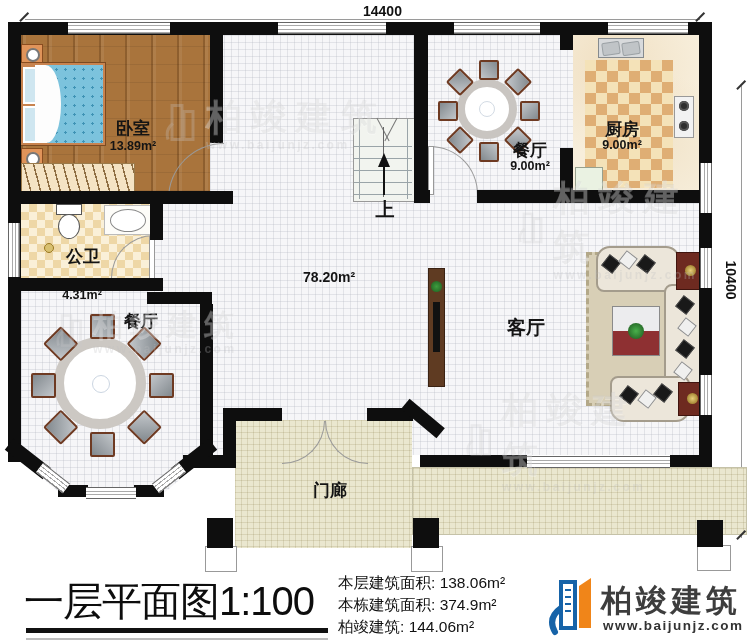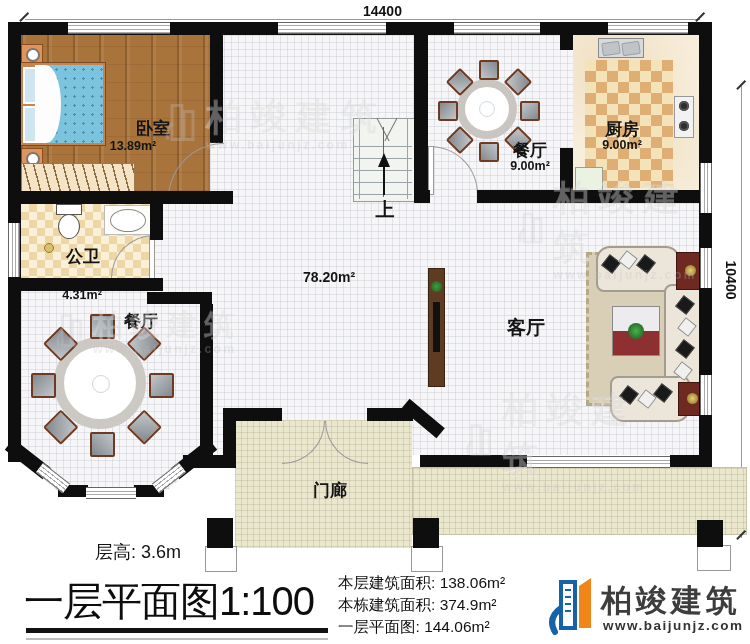--- a/index.html
+++ b/index.html
@@ -216,21 +216,21 @@
   <div class="abs winv" style="left:700px;top:375px;width:10px;height:40px;z-index:6;"></div>
   <div class="abs winh" style="left:527px;top:456px;width:143px;height:10px;z-index:6;"></div>
 
   <div class="abs" style="left:205px;top:546px;width:30px;height:24px;background:#fff;border:1px solid #999;z-index:4;"></div>
   <div class="abs" style="left:411px;top:546px;width:30px;height:24px;background:#fff;border:1px solid #999;z-index:4;"></div>
   <div class="abs" style="left:697px;top:545px;width:32px;height:24px;background:#fff;border:1px solid #999;z-index:4;"></div>
   <div class="abs wall" style="left:207px;top:518px;width:26px;height:30px;z-index:5;"></div>
   <div class="abs wall" style="left:413px;top:518px;width:26px;height:30px;z-index:5;"></div>
   <div class="abs wall" style="left:697px;top:520px;width:26px;height:27px;z-index:5;"></div>
 
-  <div class="rlabel" style="left:133px;top:128px;margin-left:20px;">卧室</div>
+  <div class="rlabel" style="left:133px;top:128px;">卧室</div>
   <div class="rarea" style="left:133px;top:146px;">13.89m²</div>
   <div class="rlabel" style="left:83px;top:256px;font-family:Liberation Serif, serif;">公卫</div>
   <div class="rarea" style="left:82px;top:272px;margin-top:23px;">4.31m²</div>
   <div class="rlabel" style="left:530px;top:150px;">餐厅</div>
   <div class="rarea" style="left:530px;top:166px;">9.00m²</div>
   <div class="rlabel" style="left:622px;top:129px;">厨房</div>
   <div class="rarea" style="left:622px;top:145px;">9.00m²</div>
   <div class="rarea" style="left:329px;top:277px;font-size:14px;">78.20m²</div>
   <div class="rlabel" style="left:526px;top:328px;font-size:19px;">客厅</div>
   <div class="rlabel" style="left:141px;top:321px;">餐厅</div>
@@ -282,30 +282,29 @@
           <rect x="20" y="10" width="9" height="28"></rect>
           <path d="M4 38 Q1 28 9 22"></path>
         </g>
       </svg>
     <div>
       <div class="wm-name">柏竣建筑</div>
       <div class="wm-url">www.baijunjz.com</div>
     </div>
   </div>
 
-  <div class="abs" style="left:95px;top:540px;font-size:18px;color:#111;white-space:nowrap;z-index:9;">层高: 3.6m</div>
   <div class="abs" style="left:24px;top:574px;font-size:40px;color:#0d0d0d;white-space:nowrap;letter-spacing:-1px;z-index:9;">
     <span>一层平面图</span><span>1:100</span>
   </div>
   <div class="abs" style="left:26px;top:628px;width:302px;height:5px;background:#111;z-index:9;"></div>
   <div class="abs" style="left:26px;top:638px;width:302px;height:2px;background:#bdbdbd;z-index:9;"></div>
   <div class="abs" style="left:338px;top:572px;z-index:9;">
     <div class="stat-row"><span>本层建筑面积:</span> <span>138.06m²</span></div>
     <div class="stat-row"><span>本栋建筑面积:</span> <span>374.9m²</span></div>
-    <div class="stat-row"><span>一层平面图:</span> <span>144.06m²</span></div>
+    <div class="stat-row"><span>柏竣建筑:</span> <span>144.06m²</span></div>
   </div>
   <div class="abs" style="left:545px;top:576px;width:200px;height:64px;z-index:9;">
     <svg width="52" height="62" viewBox="0 0 52 62" style="position:absolute;left:0;top:0;">
       <path d="M10 56 Q2 42 16 32" fill="none" stroke="#1663a8" stroke-width="6" stroke-linecap="round"></path>
       <rect x="16" y="6" width="14" height="46" fill="#fff" stroke="#1663a8" stroke-width="4"></rect>
       <line x1="20" y1="14" x2="26" y2="14" stroke="#1663a8" stroke-width="2"></line>
       <line x1="20" y1="21" x2="26" y2="21" stroke="#1663a8" stroke-width="2"></line>
       <line x1="20" y1="28" x2="26" y2="28" stroke="#1663a8" stroke-width="2"></line>
       <line x1="20" y1="35" x2="26" y2="35" stroke="#1663a8" stroke-width="2"></line>
       <polygon points="34,10 46,2 46,52 34,52" fill="#f08519"></polygon>

